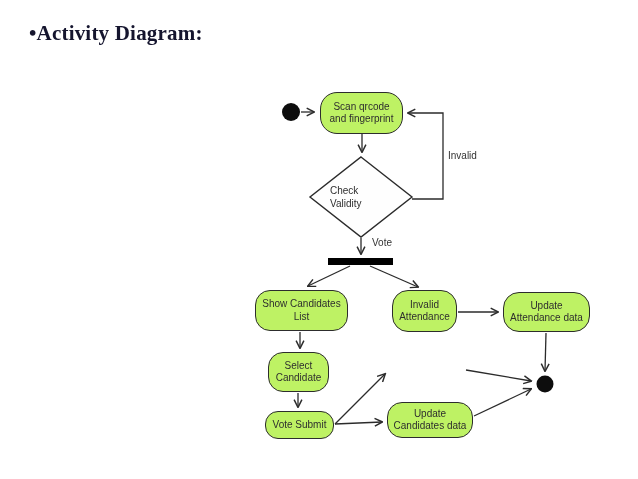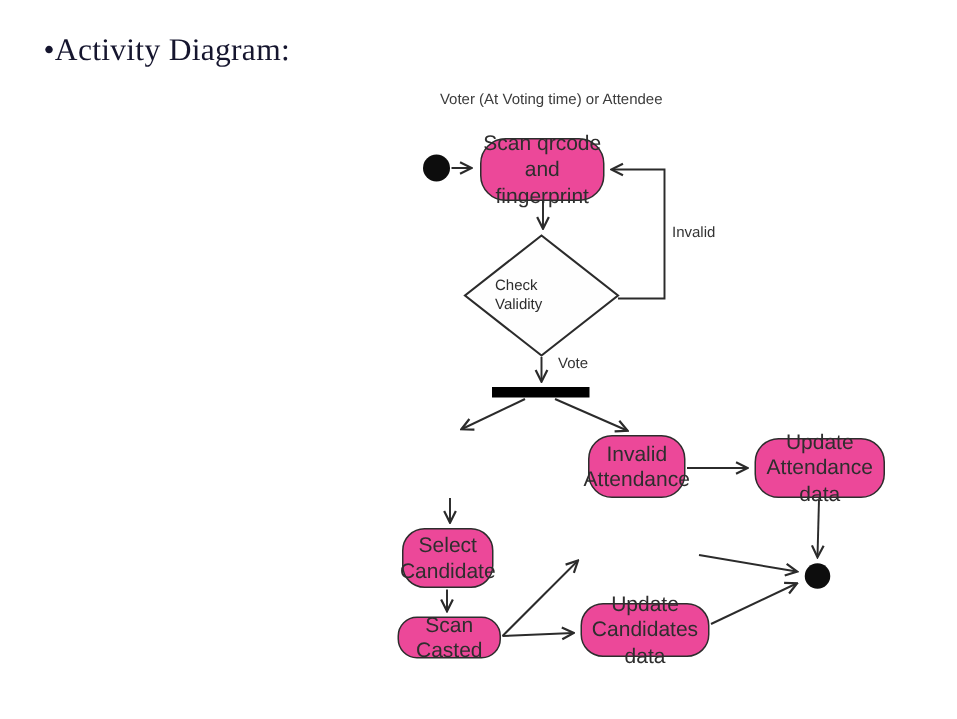--- a/index.html
+++ b/index.html
@@ -9,21 +9,21 @@
     height: 479px;
     background: #ffffff;
     overflow: hidden;
     font-family: "Liberation Sans", sans-serif;
   }
   .slide-title {
     position: absolute;
     left: 29px;
     top: 21px;
     font-family: "Liberation Serif", serif;
-    font-weight: normal;
+    font-weight: bold;
     font-size: 21px;
     color: #15152e;
     letter-spacing: 0.2px;
   }
   .slide-subtitle {
     position: absolute;
     left: 47px;
     top: 60px;
     font-family: "Liberation Serif", serif;
     font-size: 17px;
@@ -39,28 +39,28 @@
     color: #3c3c3c;
   }
   svg.canvas {
     position: absolute;
     left: 0; top: 0;
     width: 638px; height: 479px;
   }
   .node {
     position: absolute;
     box-sizing: border-box;
-    background: #ec4899;
+    background: #bef264;
     border: 1.5px solid #2d2d2d;
     display: flex;
     align-items: center;
     justify-content: center;
     text-align: center;
     white-space: pre-line;
-    font-size: 14px;
+    font-size: 10px;
     line-height: 1.25;
     color: #2e2e2e;
   }
   .n-scan              { left:320px; top:92px;  width:83px; height:42px; border-radius:17px; }
   .n-show-candidates   { left:255px; top:290px; width:93px; height:41px; border-radius:15px; }
   .n-submit-attendance { left:392px; top:290px; width:65px; height:42px; border-radius:16px; }
   .n-update-attendance { left:503px; top:292px; width:87px; height:40px; border-radius:16px; }
   .n-select-candidate  { left:268px; top:352px; width:61px; height:40px; border-radius:15px; }
   .n-vote-casted       { left:265px; top:411px; width:69px; height:28px; border-radius:13px; }
   .n-update-voters     { left:390px; top:352px; width:76px; height:36px; border-radius:15px; }
@@ -80,21 +80,20 @@
   }
   .lbl-invalid { left: 448px; top: 150px; }
   .lbl-valid   { left: 372px; top: 237px; }
 </style>
 </head>
 <body>
 
 <div class="stage">
 
   <div class="slide-title">•Activity Diagram:</div>
-  <div class="diagram-header">Voter (At Voting time) or Attendee</div>
 
   <svg class="canvas" viewBox="0 0 638 479" xmlns="http://www.w3.org/2000/svg">
     <defs>
       <marker id="arrow" viewBox="0 0 10 10" refX="8.5" refY="5" markerWidth="7.5" markerHeight="7.5" orient="auto-start-reverse">
         <path d="M1,1 L9,5 L1,9" fill="none" stroke="#2b2b2b" stroke-width="1.5"></path>
       </marker>
     </defs>
 
     <g stroke="#2b2b2b" stroke-width="1.3" fill="none">
       <line x1="301" y1="112" x2="314" y2="112" marker-end="url(#arrow)"></line>
@@ -114,27 +113,29 @@
     </g>
 
     <circle cx="291" cy="112" r="9" fill="#0d0d0d"></circle>
     <polygon points="361,157 412,197 361,237 310,197" fill="#fefefe" stroke="#2b2b2b" stroke-width="1.4"></polygon>
     <rect x="328" y="258" width="65" height="7" fill="#000000"></rect>
     <circle cx="545" cy="384" r="8.5" fill="#0d0d0d"></circle>
   </svg>
 
   <div class="node n-scan">Scan qrcode
 and fingerprint</div>
+  <div class="node n-show-candidates">Show Candidates
+List</div>
   <div class="node n-submit-attendance">Invalid
 Attendance</div>
   <div class="node n-update-attendance">Update
 Attendance data</div>
   <div class="node n-select-candidate">Select
 Candidate</div>
-  <div class="node n-vote-casted">Scan Casted</div>
+  <div class="node n-vote-casted">Vote Submit</div>
   <div class="node n-update-candidates">Update
 Candidates data</div>
 
   <div class="decision-label">Check
 Validity</div>
   <div class="edge-label lbl-invalid">Invalid</div>
   <div class="edge-label lbl-valid">Vote</div>
 
 </div>
 

